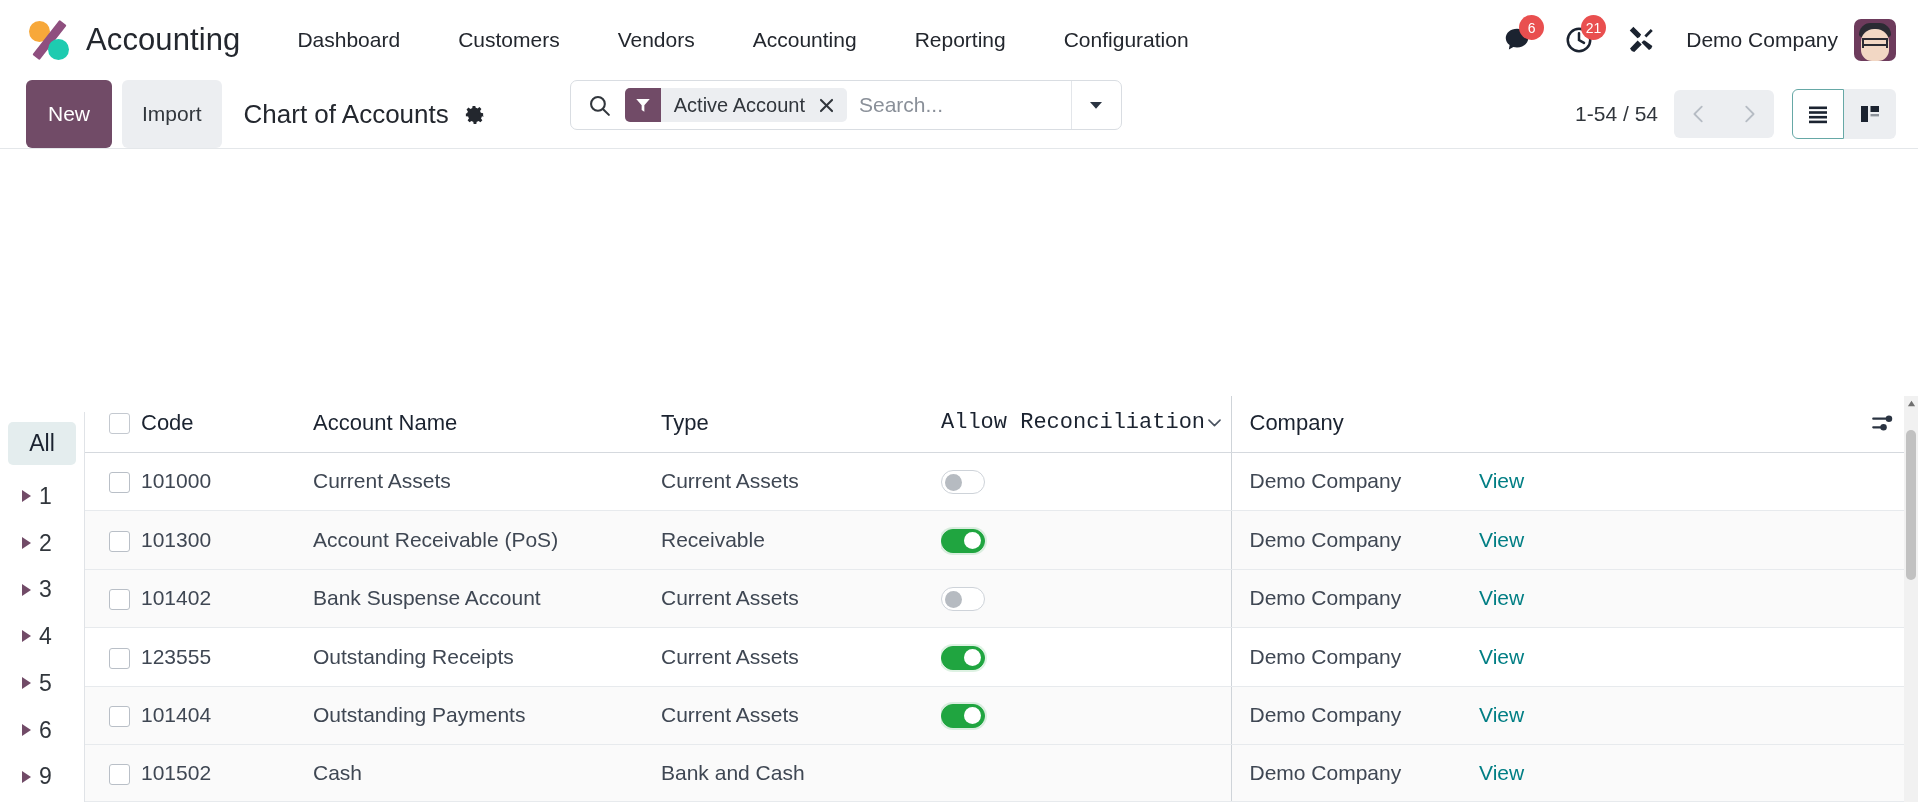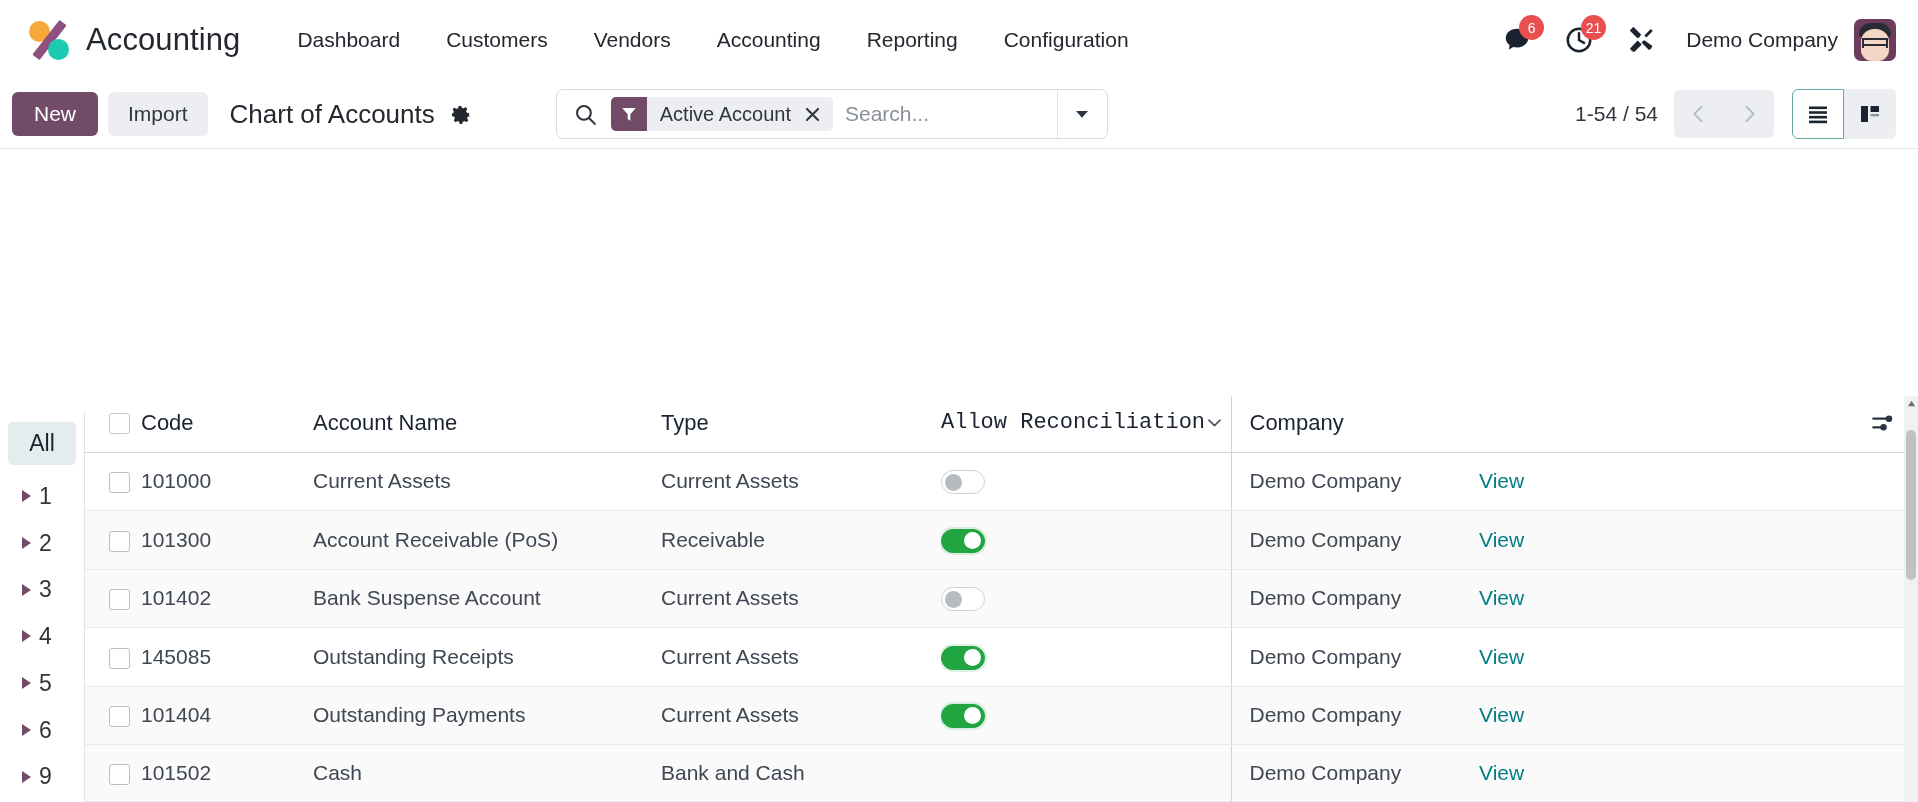--- a/index.html
+++ b/index.html
@@ -57,21 +57,21 @@
   }
   .brand-name {
     font-size: 31px;
     font-weight: 400;
     color: #23272e;
     letter-spacing: 0.1px;
   }
   .nav-menu {
     display: flex;
     align-items: center;
-    gap: 4px;
+    gap: 16px;
     justify-content: flex-end;
   }
   .nav-item {
     font-size: 21px;
     color: #23272e;
     padding: 6px 21px;
     cursor: pointer;
     white-space: nowrap;
     border-radius: 4px;
   }
@@ -149,22 +149,21 @@
     background: #2b2b33;
     top: 0;
   }
   .avatar .glasses:before { left: 0; }
   .avatar .glasses:after { right: 0; }
 
   
   .control-panel {
     height: 68px;
     display: flex;
-    align-items: center;
-    padding: 0 22px 0 12px;
+    padding: 0 22px 0 26px;
     background: #ffffff;
     position: relative;
   }
   .btn-new {
     background: #714b67;
     color: #ffffff;
     border: none;
     border-radius: 6px;
     font-size: 21px;
     padding: 10px 22px;
@@ -713,21 +712,21 @@
             <td class="c-code">101402</td>
             <td class="c-name">Bank Suspense Account</td>
             <td class="c-type">Current Assets</td>
             <td class="c-recon"><span class="toggle off"></span></td>
             <td class="c-comp col-resize">Demo Company</td>
             <td class="c-view"><span class="view-link">View</span></td>
             <td class="c-pad"></td>
           </tr>
           <tr>
             <td class="c-check"><span class="chk"></span></td>
-            <td class="c-code">145085</td>
+            <td class="c-code">123555</td>
             <td class="c-name">Outstanding Receipts</td>
             <td class="c-type">Current Assets</td>
             <td class="c-recon"><span class="toggle on"></span></td>
             <td class="c-comp col-resize">Demo Company</td>
             <td class="c-view"><span class="view-link">View</span></td>
             <td class="c-pad"></td>
           </tr>
           <tr class="row-even">
             <td class="c-check"><span class="chk"></span></td>
             <td class="c-code">101404</td>

